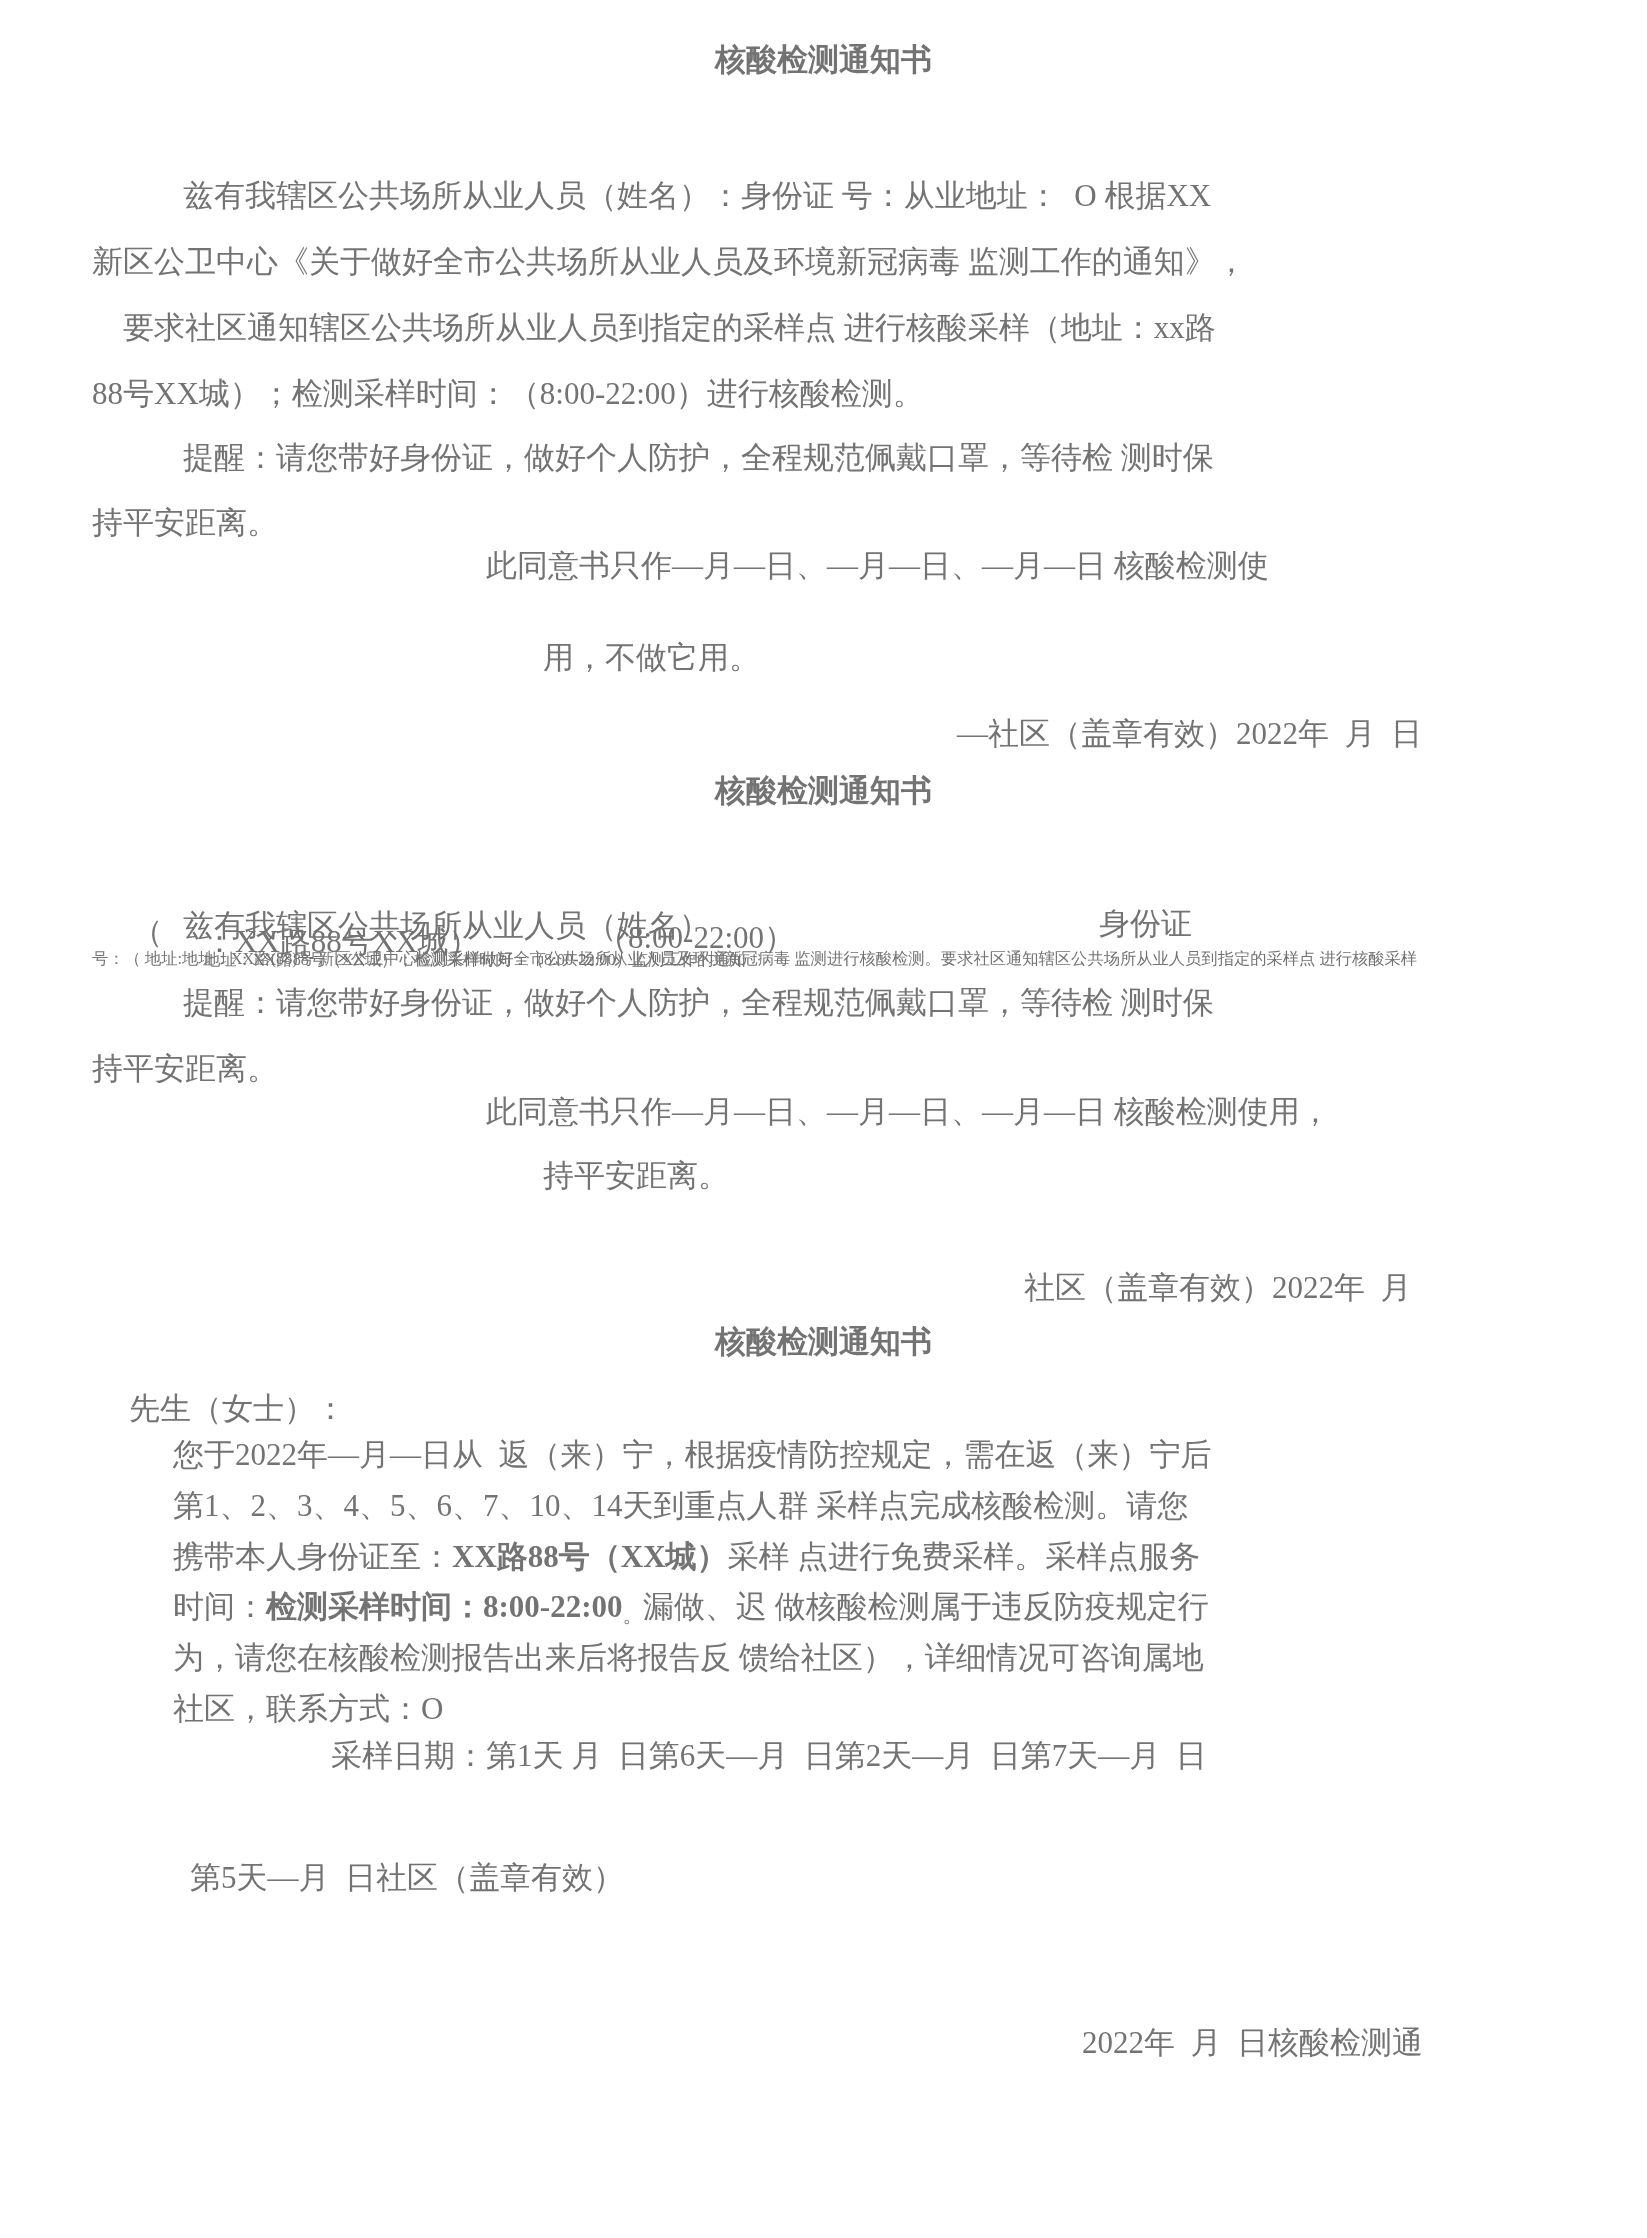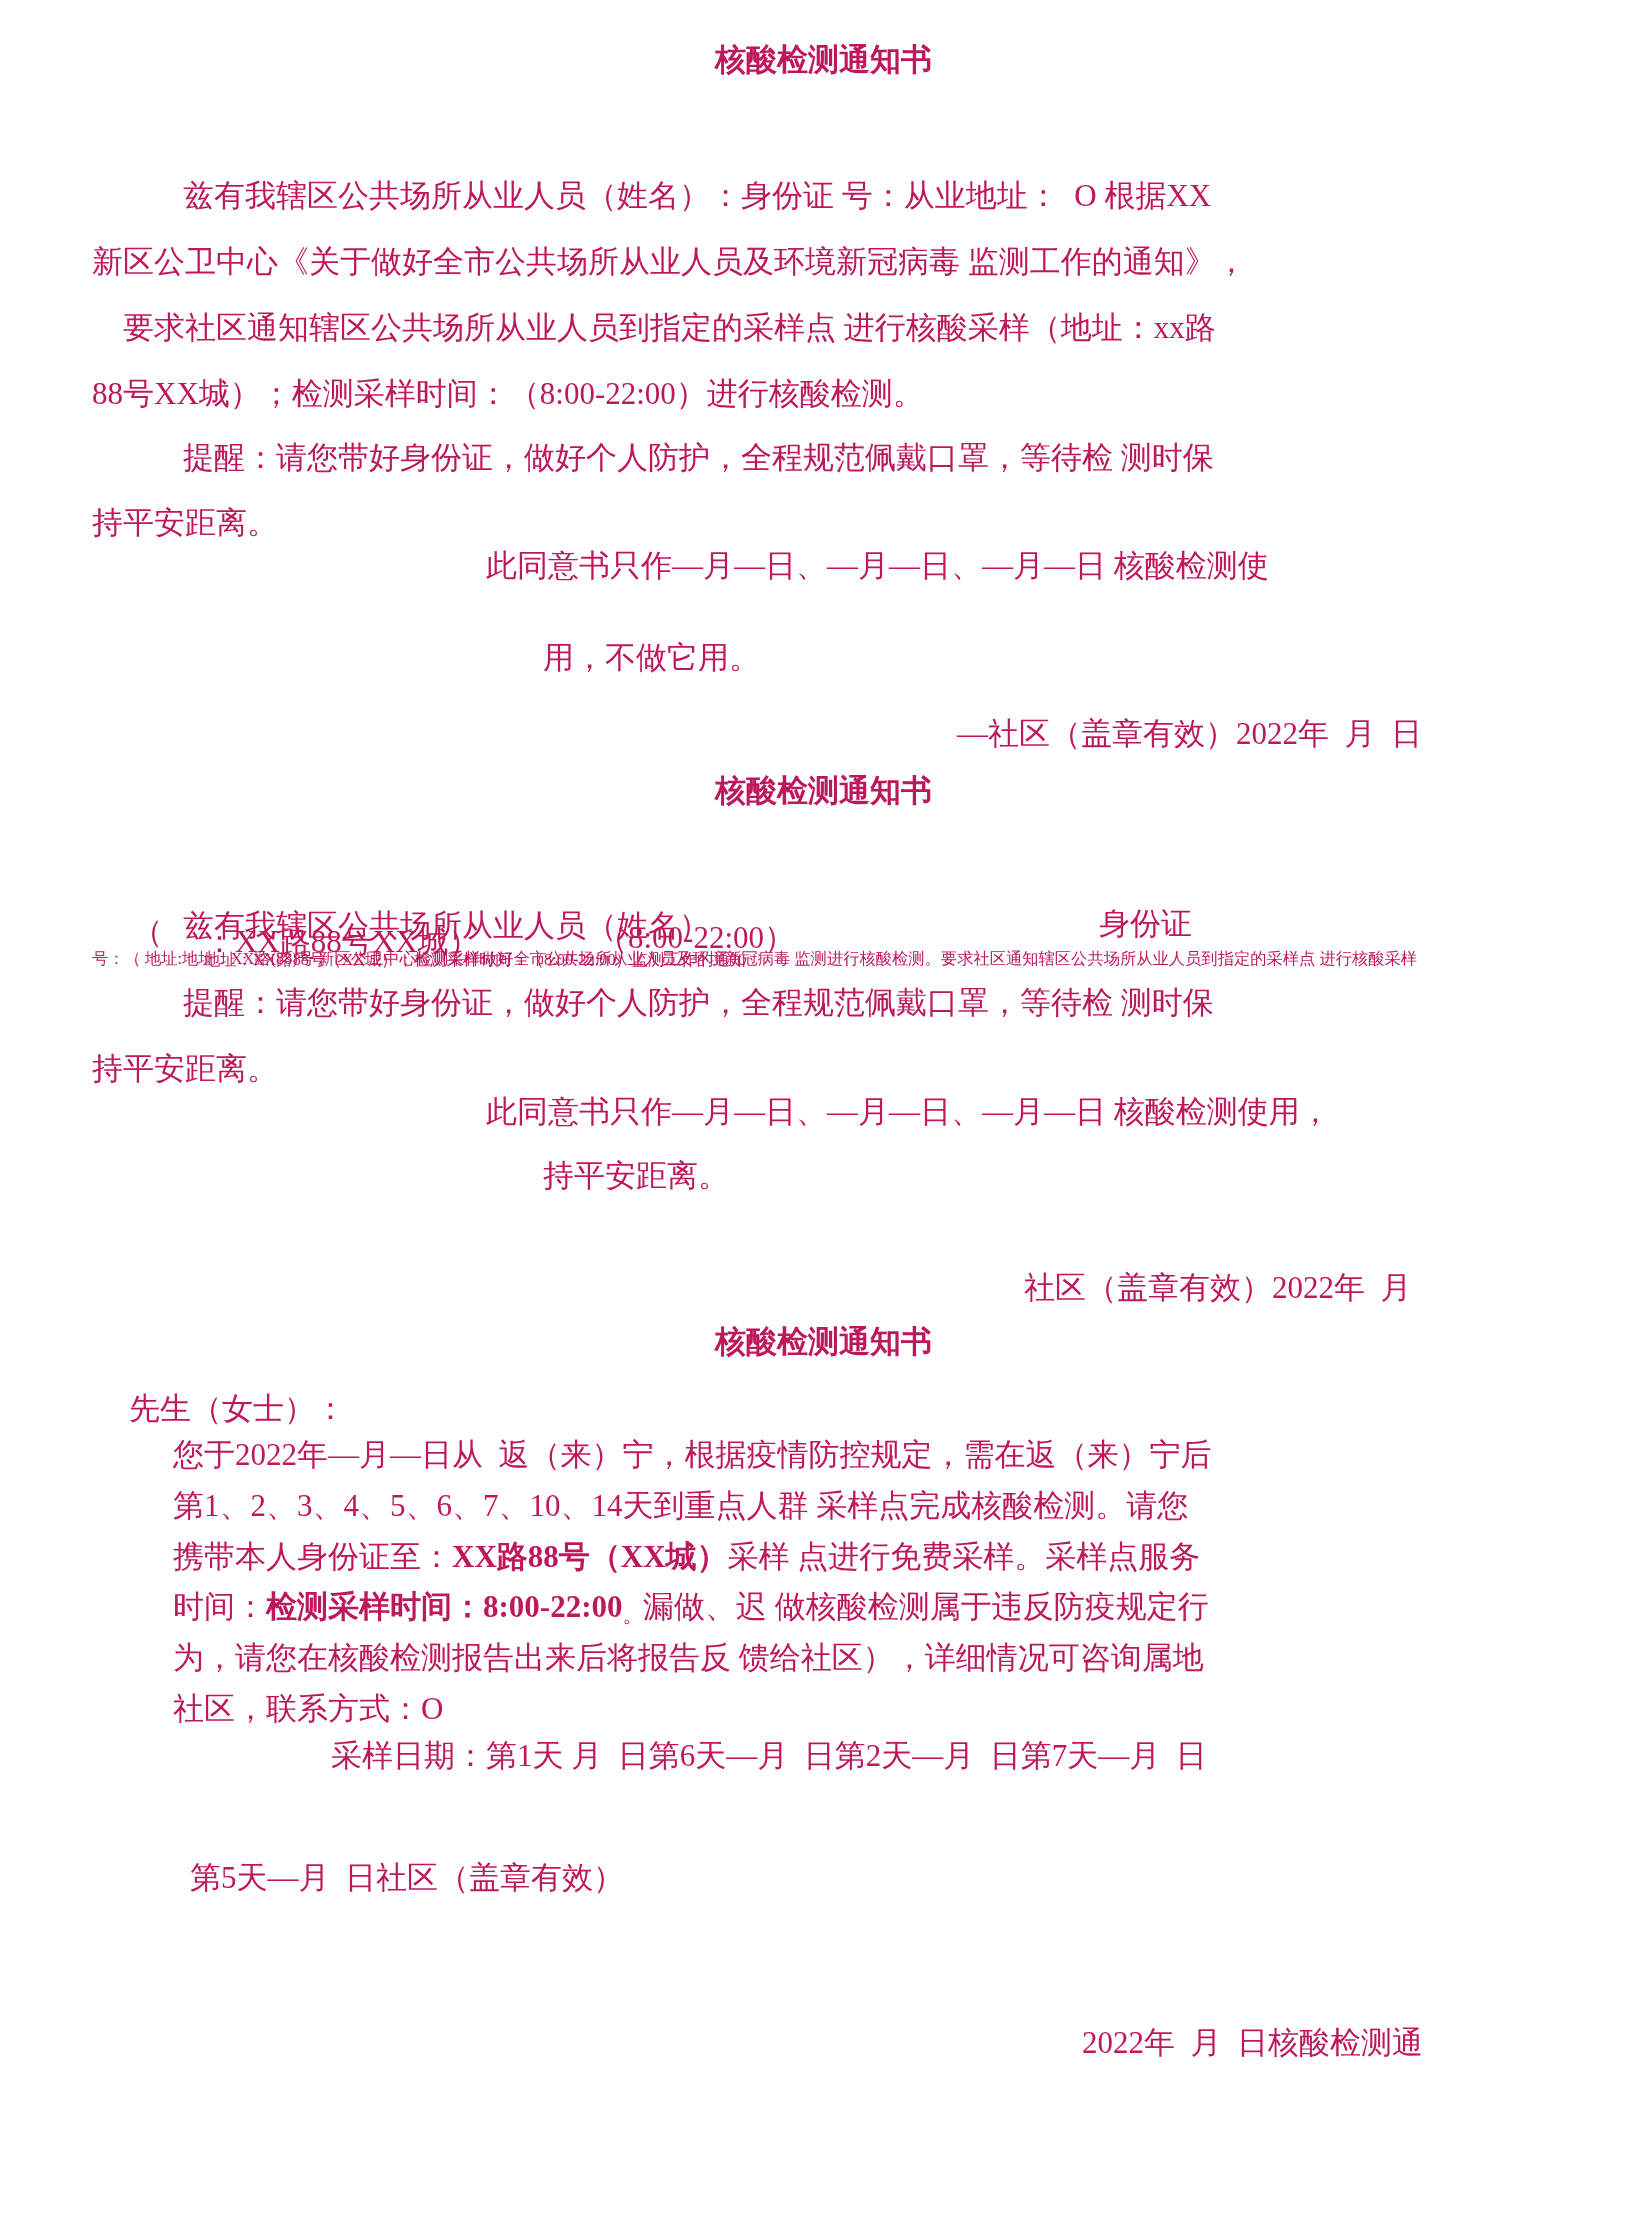--- a/index.html
+++ b/index.html
@@ -14,21 +14,21 @@
     background: #ffffff;
     color: #000000;
     font-family: "Liberation Serif", "DejaVu Serif", serif;
     overflow: hidden;
   }
   .t {
     position: absolute;
     font-size: 31px;
     line-height: 1.15;
     white-space: pre;
-    color: #be185d;
+    color: #737373;
   }
   .title {
     left: 0;
     width: 1647px;
     text-align: center;
     font-weight: bold;
   }
   .small {
     font-size: 16.3px;
   }

